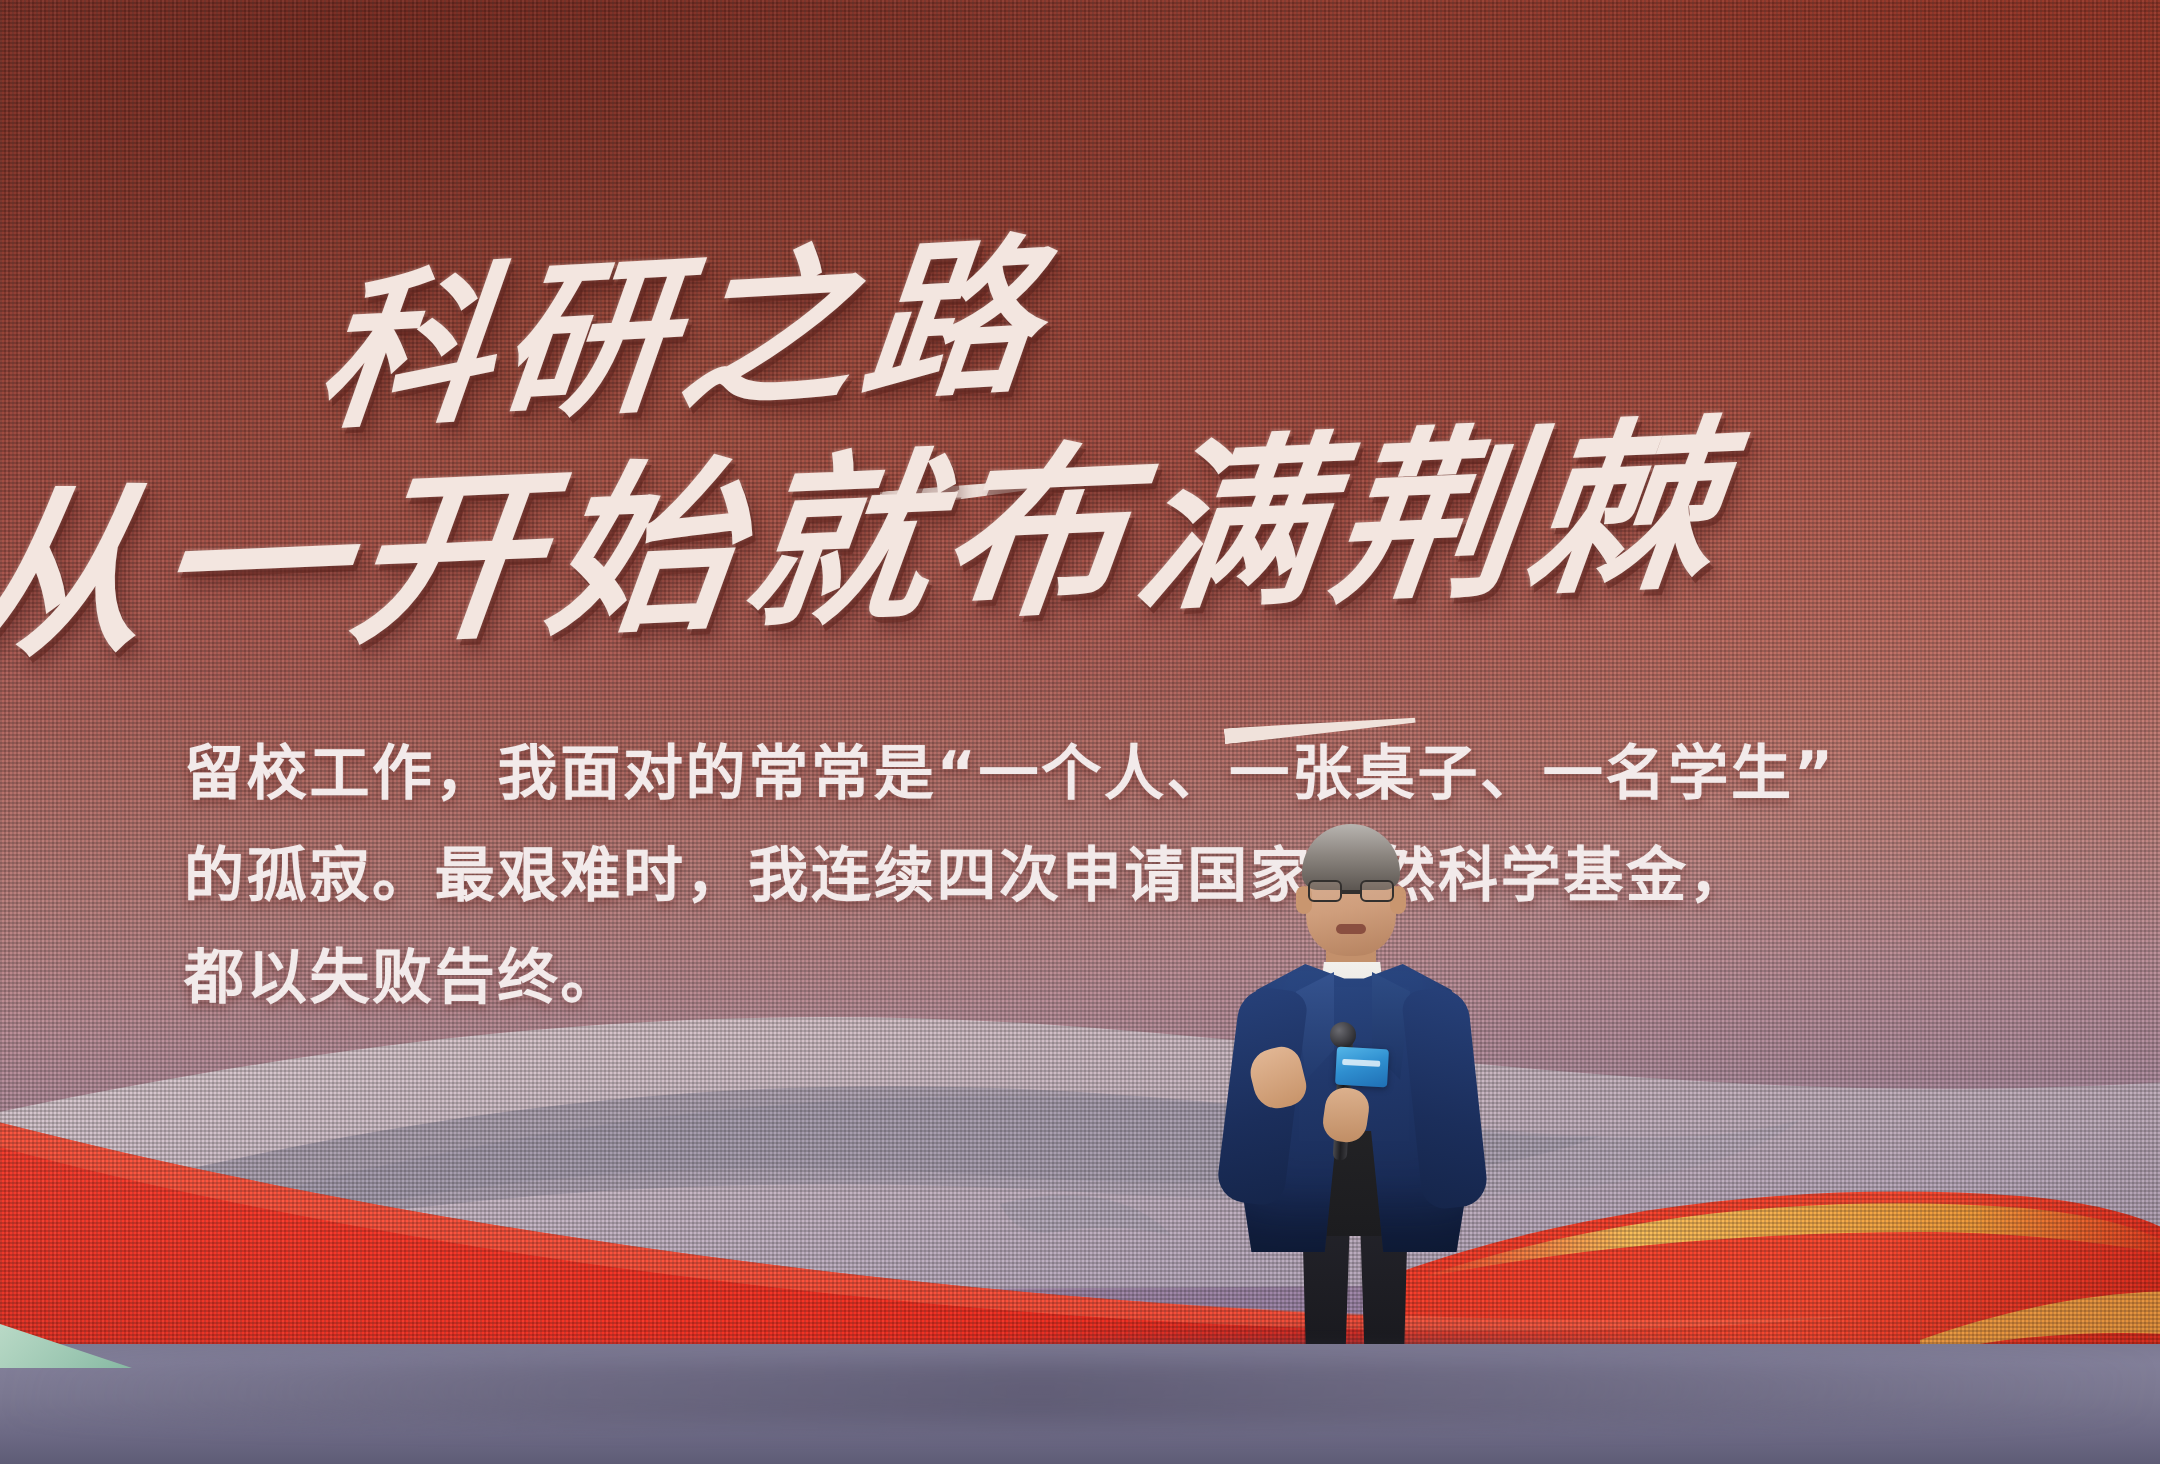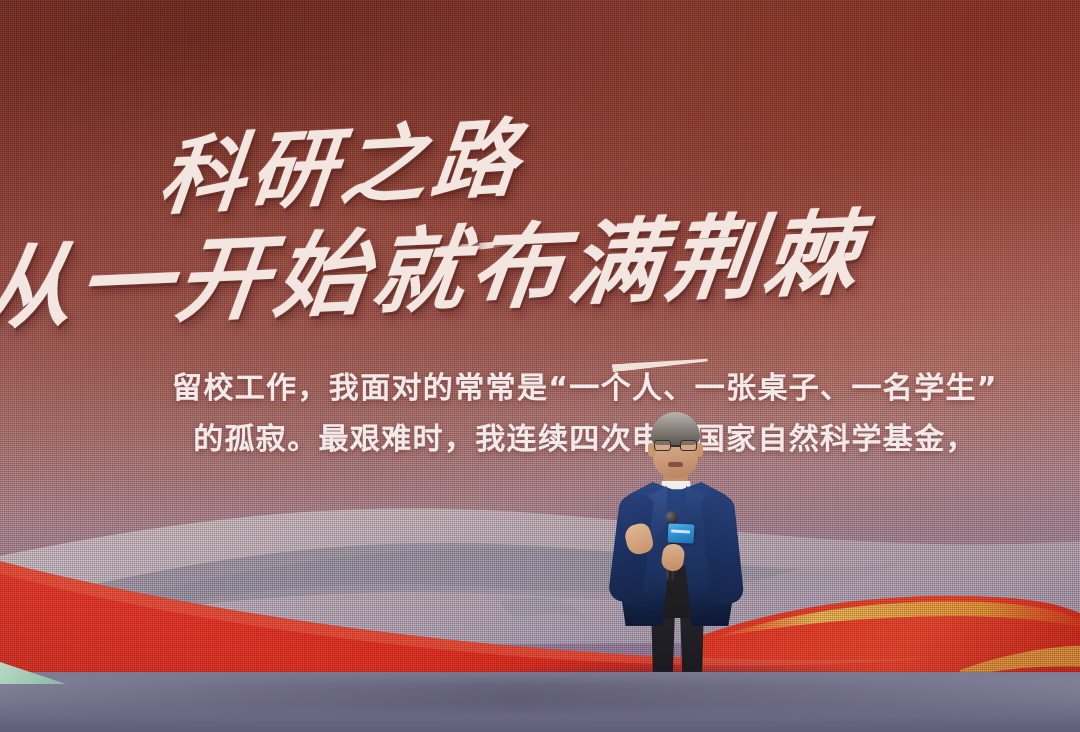--- a/index.html
+++ b/index.html
@@ -112,30 +112,29 @@
     clip-path:polygon(0 0,100% 34%,100% 66%,0 100%);
   }
   .brush-tail.t2{
     left:612px;top:272px;width:96px;height:8px;
     transform:rotate(-5deg);
     clip-path:polygon(0 0,100% 38%,100% 68%,0 100%);
   }
 
   
   .body-copy{
-    position:absolute;left:120px;top:362px;width:930px;
+    position:absolute;left:92px;top:362px;width:930px;
     font-family:"DejaVu Sans","Liberation Sans",sans-serif;
     font-weight:700;
     font-size:30px;
     line-height:51px;
     color:#f2eaea;
     letter-spacing:.045em;
     text-shadow:0 2px 5px rgba(96,34,30,.50), 0 0 1px rgba(255,255,255,.3);
     pointer-events:none;
-    text-align:center;
   }
   .body-copy p{margin:0;white-space:nowrap;}
 
   
   .speaker{
     position:absolute;left:596px;top:412px;width:170px;height:308px;
   }
   .sp-shadow{
     position:absolute;left:-188px;top:248px;width:546px;height:42px;
     background:radial-gradient(50% 56% at 50% 50%, rgba(44,38,58,.52) 0%, rgba(56,48,70,.22) 56%, rgba(0,0,0,0) 78%);
@@ -358,20 +357,21 @@
   <div class="headline">
     <div class="headline-line l1">科研之路</div>
     <div class="brush-tail t1"></div>
     <div class="headline-line l2">从一开始就布满荆棘</div>
     <div class="brush-tail t2"></div>
   </div>
 
   <div class="body-copy">
     <p>留校工作，我面对的常常是“一个人、一张桌子、一名学生”</p>
     <p>的孤寂。最艰难时，我连续四次申请国家自然科学基金，</p>
+    <p>都以失败告终。</p>
   </div>
 
   <div class="speaker">
     <div class="sp-shadow"></div>
     <div class="sp-shadow-2"></div>
 
     <div class="sp-leg-l"></div>
     <div class="sp-leg-r"></div>
     <div class="sp-shoe-l"></div>
     <div class="sp-shoe-r"></div>

